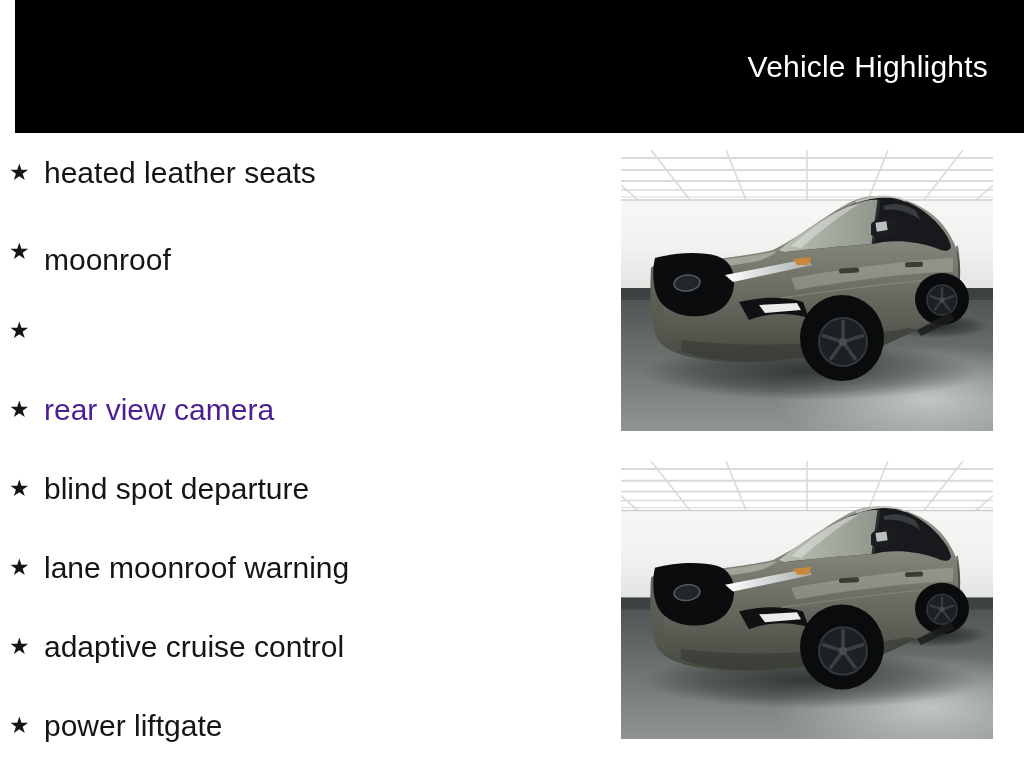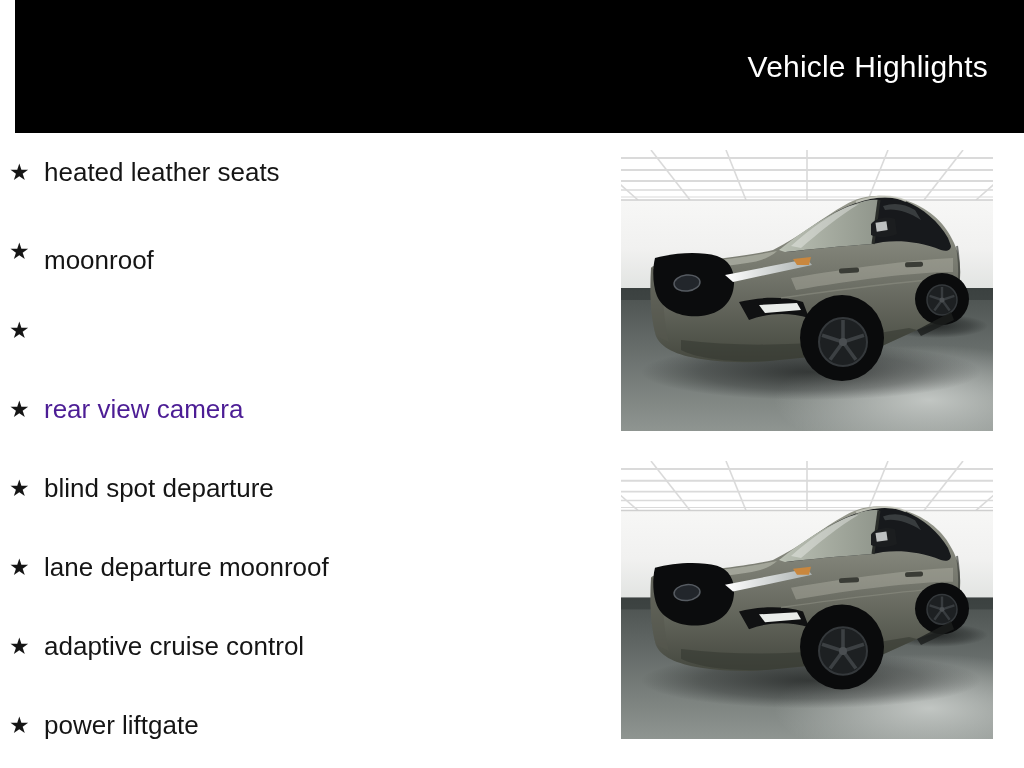--- a/index.html
+++ b/index.html
@@ -15,21 +15,21 @@
     padding-right:51px;box-sizing:border-box;
   }
   .title{color:#ffffff;font-size:30px;letter-spacing:0.2px;white-space:nowrap;}
   
   .features{
     position:absolute;left:0;top:133px;width:620px;height:635px;
     margin:0;padding:0;list-style:none;
   }
   .feature{height:79px;display:flex;align-items:center;padding-left:9px;}
   .star{font-size:23px;width:35px;flex:none;color:#151515;line-height:1;}
-  .flabel{font-size:26px;color:#151515;white-space:nowrap;}
+  .flabel{font-size:30px;color:#151515;white-space:nowrap;}
   
   .photo{position:absolute;left:621px;width:372px;overflow:hidden;background:#fff;cursor:pointer;}
   .photo1{top:150px;height:281px;}
   .photo2{top:461px;height:278px;}
   .photo svg{display:block;width:100%;height:100%;}
   .defs-svg{position:absolute;width:0;height:0;overflow:hidden;}
 </style>
 </head>
 <body style="background: rgb(255, 255, 255);">
 
@@ -59,21 +59,21 @@
       <span class="flabel" style="color: #4c1d95;">rear view camera</span>
     </li>
 
     <li class="feature">
       <span class="star" style="color: rgb(21, 21, 21);">★</span>
       <span class="flabel" style="color: rgb(21, 21, 21);">blind spot departure</span>
     </li>
 
     <li class="feature">
       <span class="star" style="color: rgb(21, 21, 21);">★</span>
-      <span class="flabel" style="color: rgb(21, 21, 21);">lane departure moonroof</span>
+      <span class="flabel" style="color: rgb(21, 21, 21);">lane moonroof warning</span>
     </li>
 
     <li class="feature">
       <span class="star" style="color: rgb(21, 21, 21);">★</span>
       <span class="flabel" style="color: rgb(21, 21, 21);">adaptive cruise control</span>
     </li>
 
     <li class="feature">
       <span class="star" style="color: rgb(21, 21, 21);">★</span>
       <span class="flabel" style="color: rgb(21, 21, 21);">power liftgate</span>

